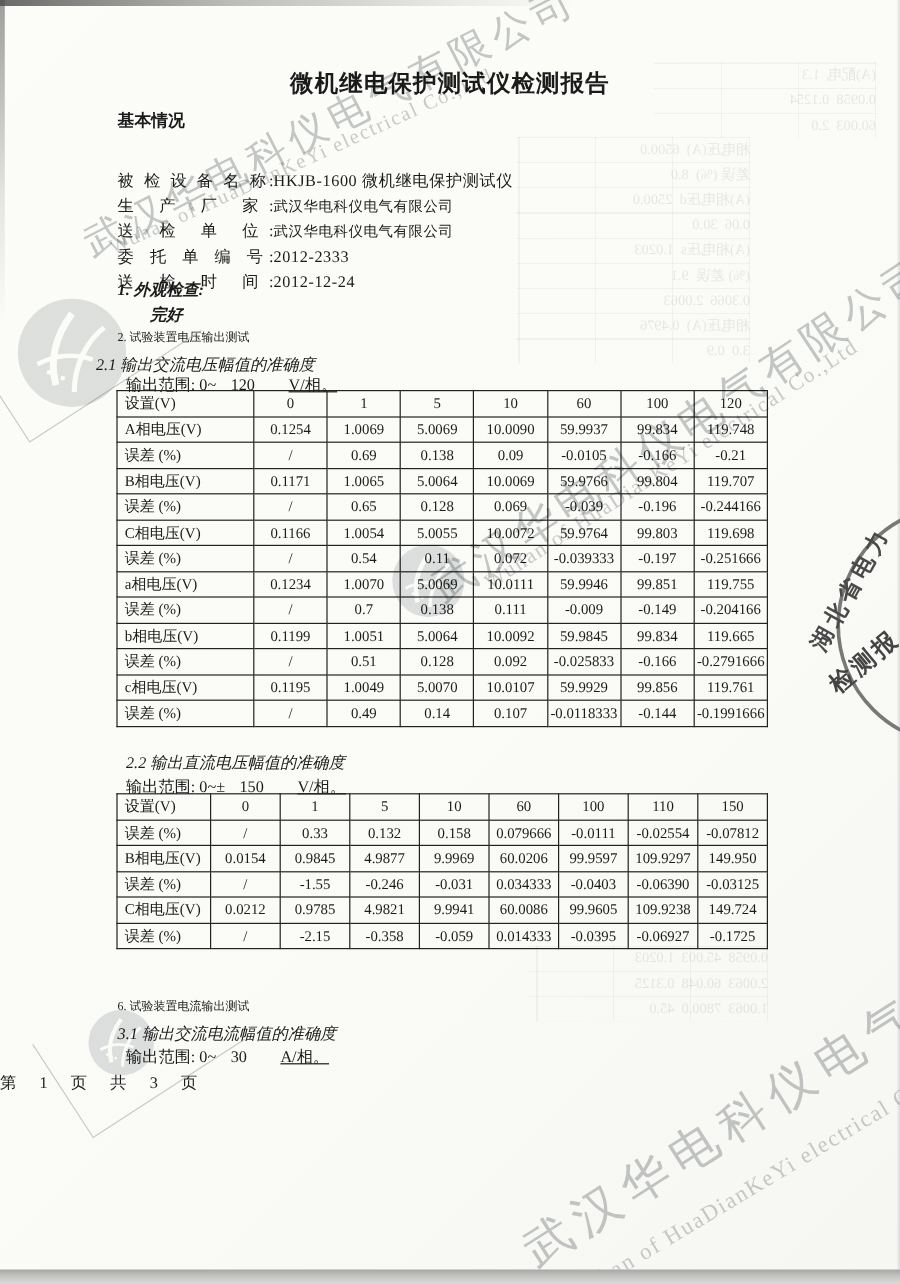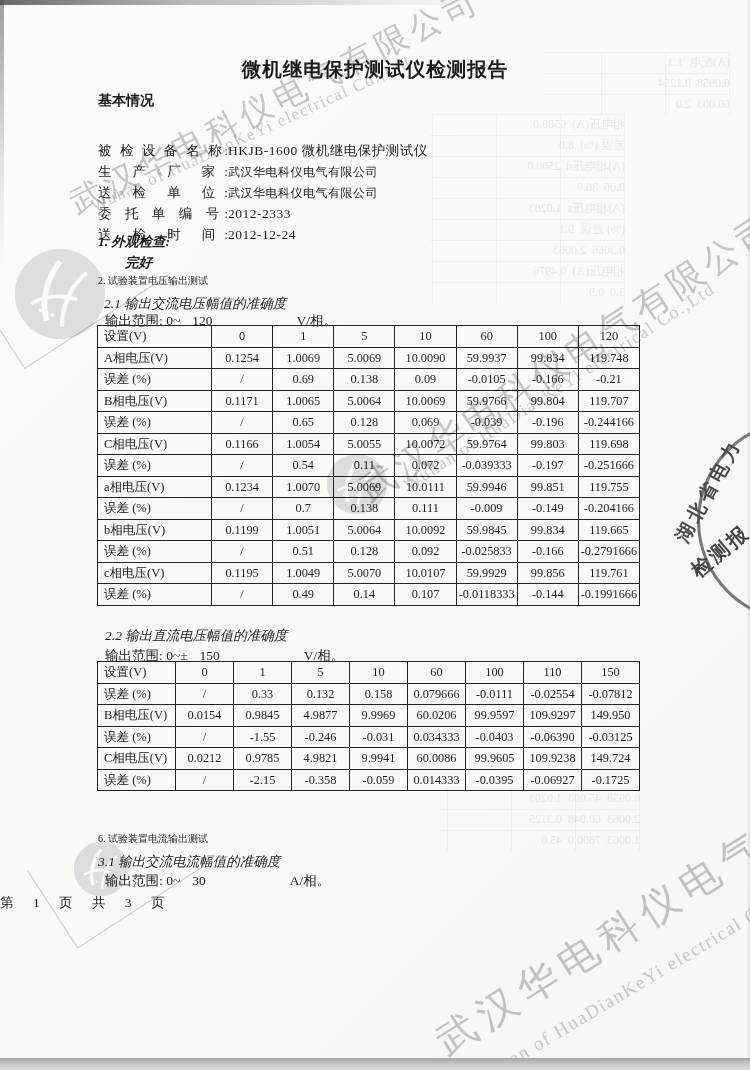--- a/index.html
+++ b/index.html
@@ -15,21 +15,21 @@
   .basics{left:98px;top:92px;}
   .fields{left:98px;top:110px;width:480px;}
   .frow{display:flex;align-items:baseline;height:21px;font-size:13.5px;}
   .flabel{display:inline-block;width:130px;text-align:justify;text-align-last:justify;margin-top:32px;-moz-text-align-last:justify;}
   .fvalue{margin-left:0;letter-spacing:.5px;}
   .fvalue.small{font-size:12px;}
   .sec{font-size:13.5px;font-style:italic;}
   .secb{font-size:10px;font-weight:normal;}
   .range{display:flex;align-items:baseline;font-size:13.5px;}
   .range .rv{margin-left:12px;}
-  .range .ru{margin-left:84px;}
+  .range .ru{margin-left:28px;text-decoration:underline;}
 
   .dtable{border-collapse:collapse;width:543px;table-layout:fixed;}
   .dtable td{border:1.2px solid #222;height:20.5px;line-height:20.5px;text-align:center;
              font-size:12.3px;padding:0 1px;white-space:nowrap;overflow:hidden;}
   .dtable td.lab{text-align:left;padding-left:6px;font-size:12.5px;}
   .t1 col.c0{width:114px;}
   .t2 col.c0{width:78px;}
   .tbl1{left:97px;top:325px;}
   .tbl2{left:97px;top:661px;}
 
@@ -126,21 +126,21 @@
         </div>
         <div class="frow">
           <span class="flabel">送 检 时 间:</span>
           <span class="fvalue">2012-12-24</span>
         </div>
       </div>
 
     <div class="abs sec" style="left:98px;top:233px;font-weight:bold;">1. 外观检查:</div>
     <div class="abs sec" style="left:125px;top:254px;font-weight:bold;">完好</div>
     <div class="abs secb" style="left:98px;top:274px;">2. 试验装置电压输出测试</div>
-    <div class="abs sec" style="left:104px;top:295px;">2.1 输出交流电压幅值的准确度</div>
+    <div class="abs sec" style="left:80px;top:295px;">2.1 输出交流电压幅值的准确度</div>
 
     <div class="abs range" style="left:105px;top:312px;">
       <span>输出范围: 0~</span>
       <span class="rv">120</span>
       <span class="ru">V/相。</span>
     </div>
 
     <table class="abs dtable t1 tbl1">
       <colgroup>
           <col class="c0">

